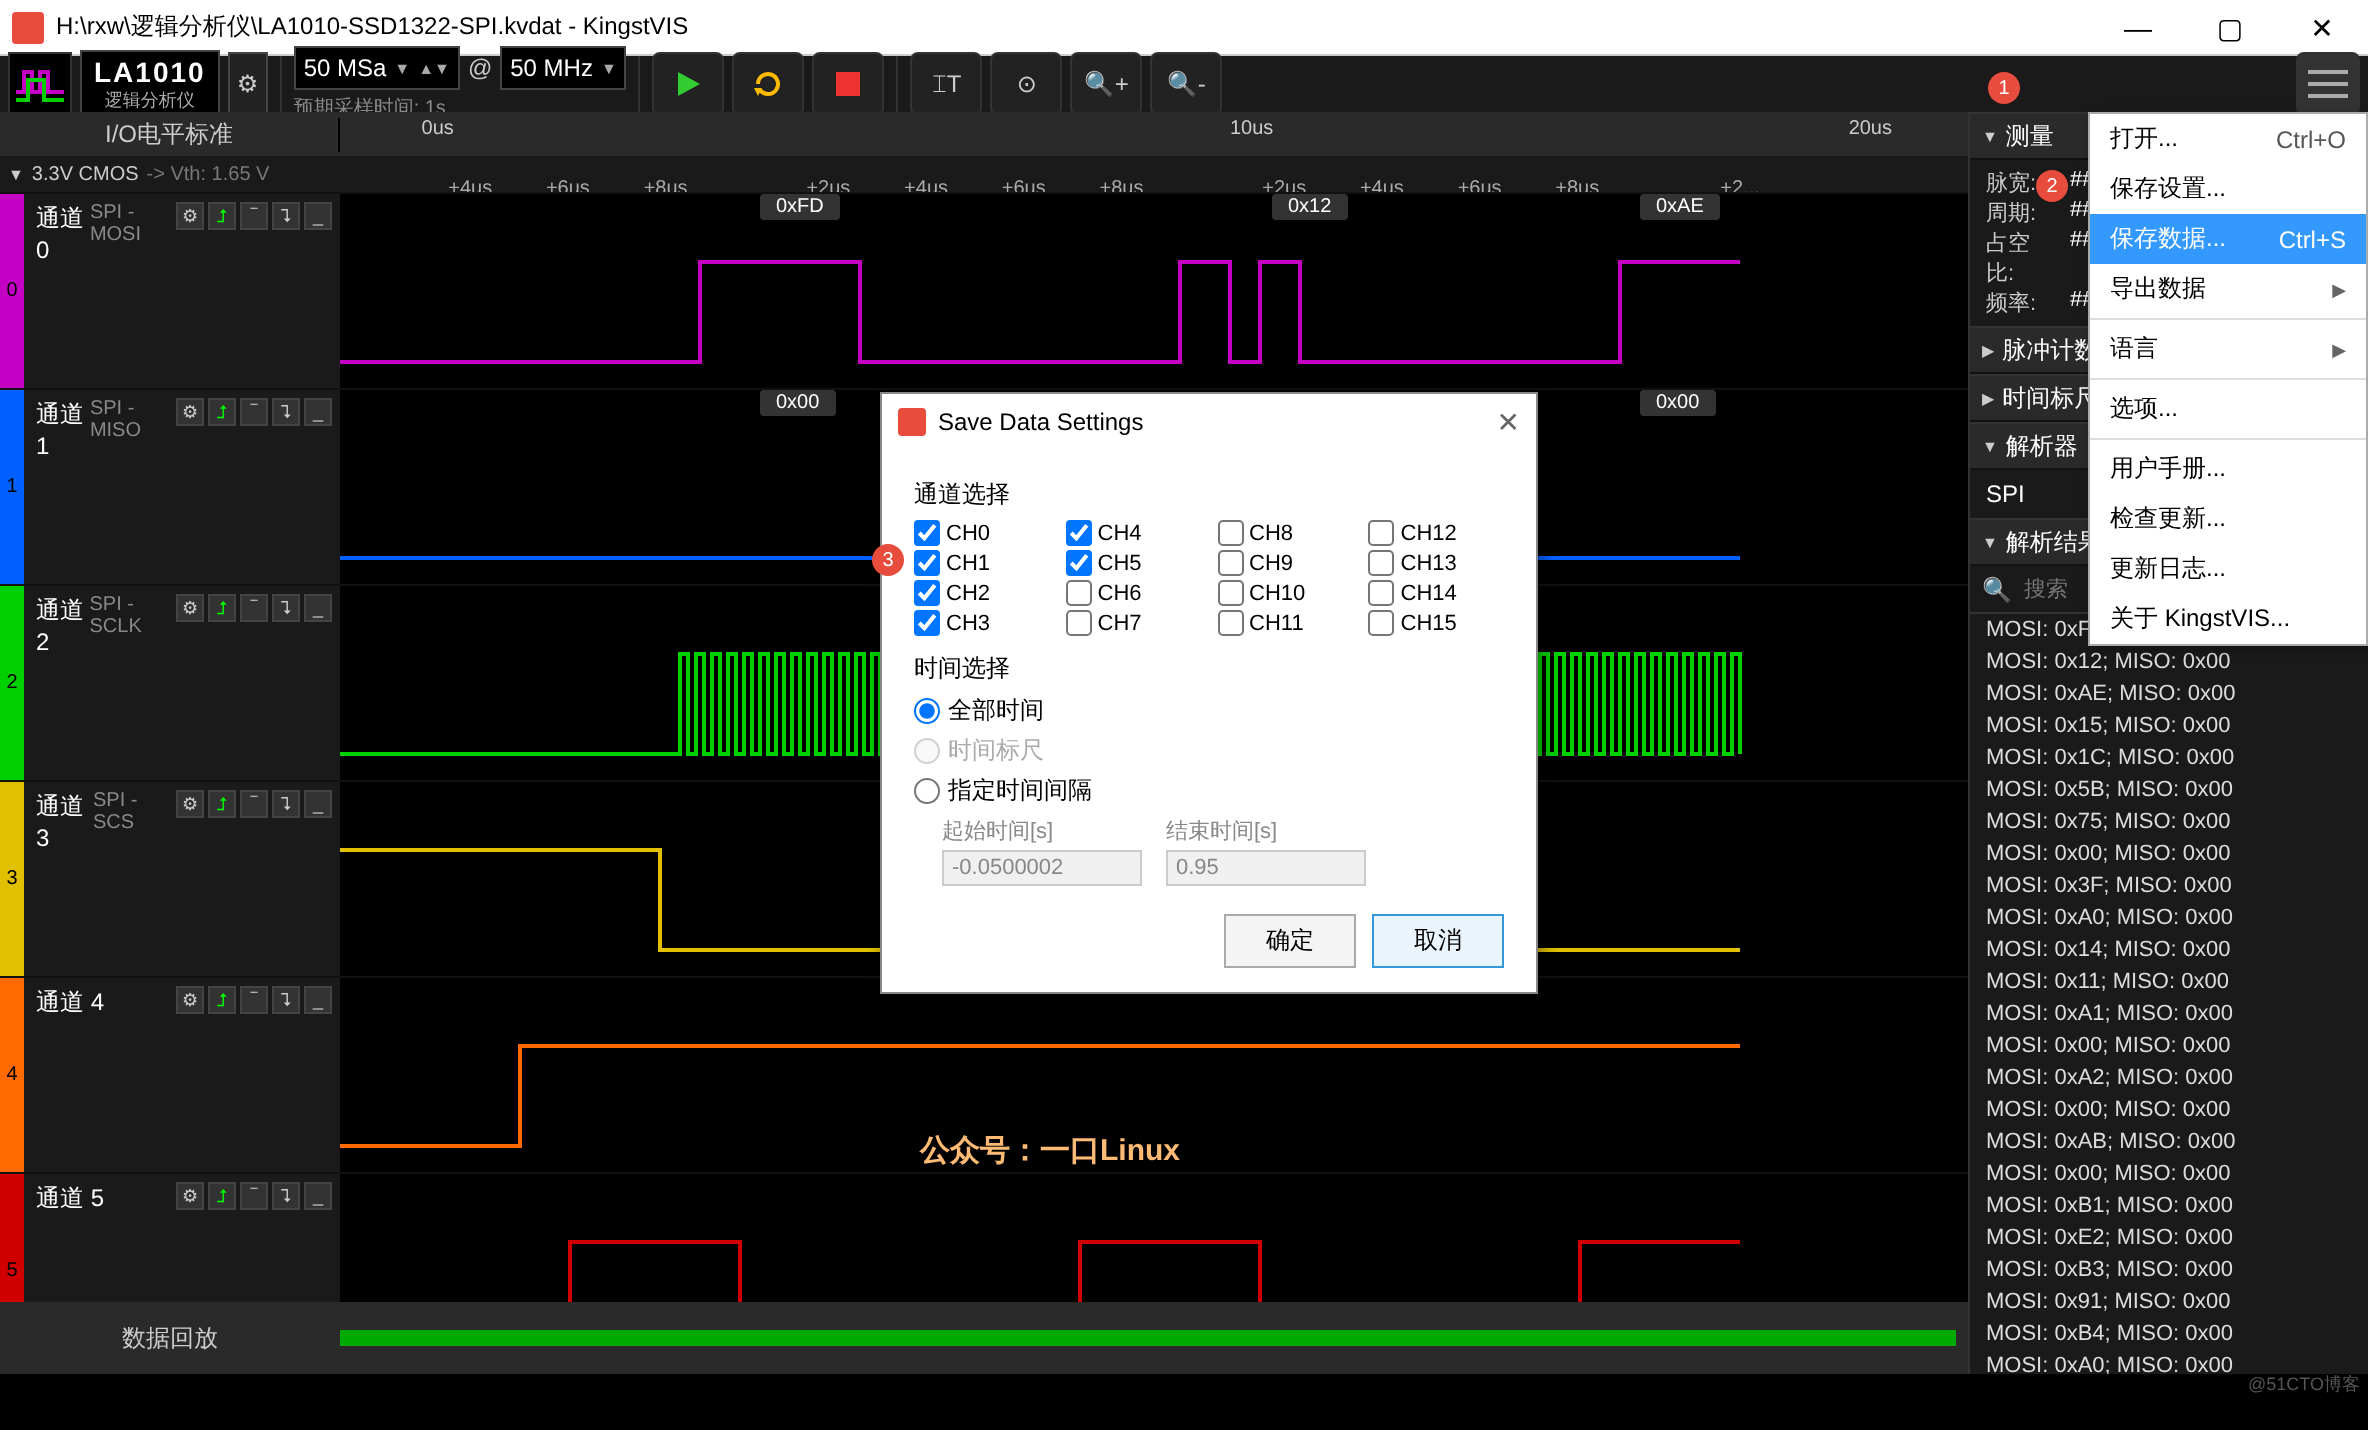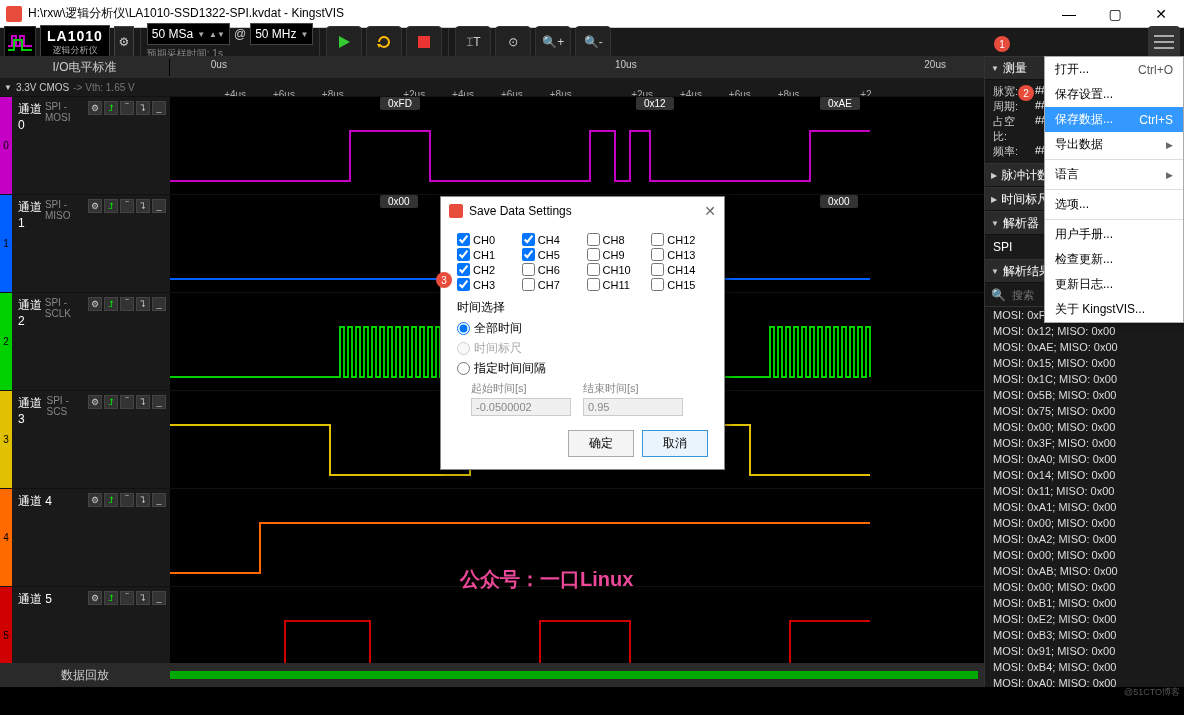--- a/index.html
+++ b/index.html
@@ -39,40 +39,40 @@
 .channel { height: 98px; display: flex; border-top: 1px solid #111; }
 .ch-sidebar { width: 170px; background: #1a1a1a; display: flex; }
 .ch-colorbar { width: 12px; display: flex; align-items: center; justify-content: center; font-size: 10px; color: #000; }
 .ch-info { flex: 1; padding: 4px 6px; display: flex; gap: 2px; }
 .ch-name { color: #fff; font-size: 12px; }
 .ch-sub { color: #888; font-size: 10px; }
 .ch-ctrls { display: flex; gap: 2px; align-items: flex-start; padding: 4px 4px 0 0; }
 .ch-ctrl { width: 14px; height: 14px; background: #333; border: 1px solid #444; font-size: 9px; display: flex; align-items: center; justify-content: center; cursor: pointer; }
 .ch-wave { flex: 1; position: relative; background: #000; }
 .tag { position: absolute; top: 0; background: #333; color: #fff; font-size: 10px; padding: 1px 8px; border-radius: 2px; }
-.footer { height: 24px; background: #2a2a2a; display: flex; align-items: center; }
+.footer { height: 36px; background: #2a2a2a; display: flex; align-items: center; }
 .footer .label { width: 170px; text-align: center; color: #ccc; }
 .footer .track { flex: 1; height: 8px; background: #0a0; margin-right: 6px; }
 .right { width: 200px; background: #1a1a1a; display: flex; flex-direction: column; border-left: 1px solid #333; }
 .panel-header { height: 24px; background: #2a2a2a; display: flex; align-items: center; padding: 0 6px; border-top: 1px solid #333; border-bottom: 1px solid #111; }
 .panel-header .tri { font-size: 8px; margin-right: 4px; }
 .panel-header .title { flex: 1; color: #fff; }
 .panel-header .btn { width: 18px; height: 18px; background: #333; border: 1px solid #555; display: flex; align-items: center; justify-content: center; margin-left: 2px; cursor: pointer; font-size: 11px; }
 .measure-body { padding: 4px 8px; font-size: 11px; }
 .measure-body .row { display: flex; gap: 6px; color: #fff; }
 .measure-body .row .k { width: 36px; color: #ccc; }
 .parser-row { padding: 4px 8px; color: #fff; display: flex; align-items: center; }
 .parser-row .name { flex: 1; }
 .search-row { height: 24px; background: #1a1a1a; display: flex; align-items: center; padding: 0 6px; gap: 6px; border-bottom: 1px solid #333; }
 .search-row input { flex: 1; background: #1a1a1a; border: none; color: #888; outline: none; font-size: 11px; }
 .search-row .count { color: #fff; font-size: 11px; }
 .results { flex: 1; overflow: auto; }
 .results div { padding: 2px 8px; color: #ddd; font-size: 11px; white-space: nowrap; }
 
-.dialog { position: absolute; left: 440px; top: 196px; width: 285px; background: #fff; color: #000; border: 1px solid #888; box-shadow: 2px 2px 8px rgba(0,0,0,0.4); }
+.dialog { position: absolute; left: 440px; top: 196px; width: 329px; background: #fff; color: #000; border: 1px solid #888; box-shadow: 2px 2px 8px rgba(0,0,0,0.4); }
 .dlg-title { height: 28px; display: flex; align-items: center; padding: 0 8px; }
 .dlg-title .icon { width: 14px; height: 14px; background: #e74c3c; border-radius: 2px; margin-right: 6px; }
 .dlg-title .txt { flex: 1; font-size: 12px; }
 .dlg-title .close { cursor: pointer; font-size: 14px; color: #666; }
 .dlg-body { padding: 8px 16px 12px 16px; font-size: 12px; }
 .dlg-section { margin: 6px 0 4px 0; font-size: 12px; }
 .ch-grid { display: grid; grid-template-columns: repeat(4, 1fr); gap: 2px 8px; margin-bottom: 8px; }
 .ch-grid label { display: flex; align-items: center; gap: 3px; font-size: 11px; cursor: pointer; }
 .radio-row { display: flex; align-items: center; gap: 4px; margin: 3px 0; font-size: 12px; }
 .radio-row.disabled { color: #aaa; }
@@ -86,21 +86,21 @@
 .ctxmenu { position: absolute; right: 0; top: 56px; width: 140px; background: #fff; border: 1px solid #aaa; box-shadow: 2px 2px 6px rgba(0,0,0,.3); z-index: 50; }
 .ctxmenu .item { padding: 4px 10px; color: #000; font-size: 12px; display: flex; align-items: center; cursor: pointer; }
 .ctxmenu .item .txt { flex: 1; }
 .ctxmenu .item .short { color: #555; font-size: 12px; }
 .ctxmenu .item .sub { font-size: 9px; color: #666; }
 .ctxmenu .item.sel { background: #3399ff; color: #fff; }
 .ctxmenu .item.sel .short { color: #fff; }
 .ctxmenu hr { border: none; border-top: 1px solid #ddd; margin: 2px 0; }
 
 .anno { position: absolute; width: 16px; height: 16px; background: #e74c3c; border-radius: 8px; color: #fff; font-size: 10px; display: flex; align-items: center; justify-content: center; z-index: 60; }
-.watermark { position: absolute; left: 460px; top: 566px; color: #ec4899; font-size: 20px; font-weight: bold; z-index: 5; }
+.watermark { position: absolute; left: 460px; top: 566px; color: #fdba74; font-size: 15px; font-weight: bold; z-index: 5; }
 .footnote { position: absolute; right: 4px; bottom: 16px; font-size: 9px; color: #555; }
 svg { display: block; }
 </style>
 </head>
 <body>
 
 <div class="titlebar">
   <div class="icon"></div>
   <div class="title">H:\rxw\逻辑分析仪\LA1010-SSD1322-SPI.kvdat - KingstVIS</div>
   <div class="winbtns">
@@ -421,20 +421,21 @@
   </div>
 </div>
 
 <div class="dialog">
   <div class="dlg-title">
     <div class="icon"></div>
     <div class="txt">Save Data Settings</div>
     <div class="close">✕</div>
   </div>
   <div class="dlg-body">
+    <div class="dlg-section">通道选择</div>
     <div class="ch-grid" id="ch-grid">
         <label><input type="checkbox" checked="" style=""> CH0</label>
         <label><input type="checkbox" checked="" style=""> CH4</label>
         <label><input type="checkbox" style=""> CH8</label>
         <label><input type="checkbox" style=""> CH12</label>
         <label><input type="checkbox" checked="" style=""> CH1</label>
         <label><input type="checkbox" checked="" style=""> CH5</label>
         <label><input type="checkbox" style=""> CH9</label>
         <label><input type="checkbox" style=""> CH13</label>
         <label><input type="checkbox" checked="" style=""> CH2</label>

